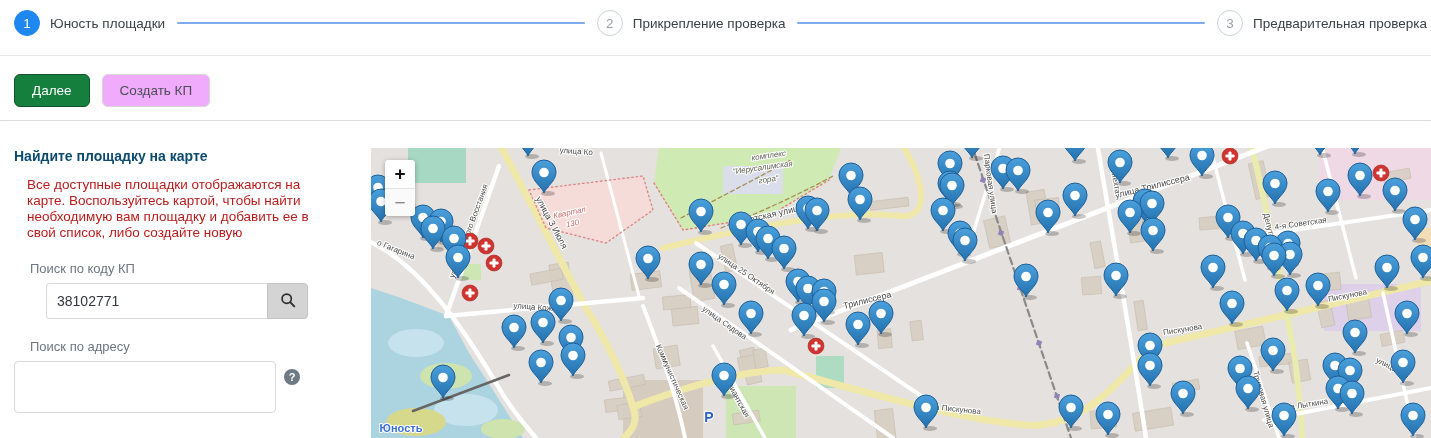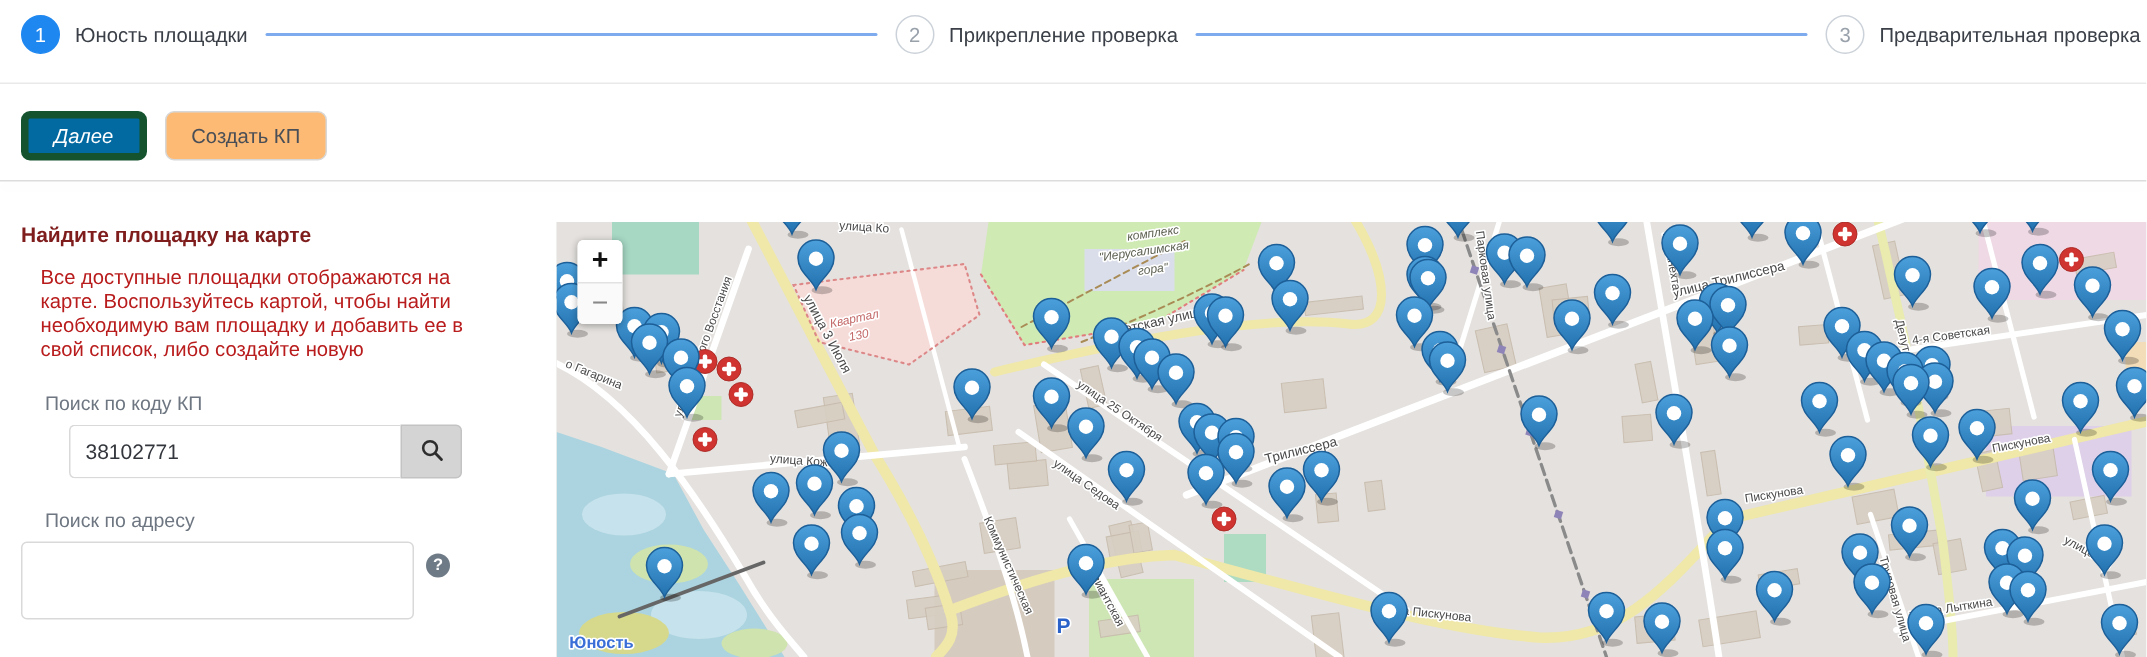--- a/index.html
+++ b/index.html
@@ -12,26 +12,26 @@
   .step{display:flex;align-items:center;flex:0 0 auto;}
   .step-circle{width:26px;height:26px;border-radius:50%;display:flex;align-items:center;justify-content:center;
     font-size:13.5px;box-sizing:border-box;background:#fff;border:1.5px solid #ccd2d9;color:#99a1ab;}
   .step-circle.active{background:#1f87f0;border-color:#1f87f0;color:#fff;}
   .step-label{margin-left:10px;font-size:13.5px;color:#3b4048;white-space:nowrap;}
   .connector{flex:1 1 auto;height:2px;background:#7dabee;border-radius:1px;margin:0 12px;}
   
   .divider1{position:absolute;top:55px;left:0;right:0;height:1px;background:#e9e9e9;}
   .toolbar{position:absolute;top:74px;left:14px;display:flex;}
   .btn{height:33px;padding:0 17px;border-radius:6px;font-size:13.5px;display:flex;align-items:center;cursor:pointer;box-sizing:border-box;}
-  .btn-primary{background:#0369a1;color:#fff;border:5px solid #14532d;font-style:italic;}
-  .btn-secondary{background:#fdba74;color:#4a4f57;border:1px solid #d7d7d7;margin-left:12px;}
+  .btn-primary{background:#15803d;color:#fff;border:1px solid #14532d;}
+  .btn-secondary{background:#f0abfc;color:#4a4f57;border:1px solid #d7d7d7;margin-left:12px;}
   .divider2{position:absolute;top:120px;left:0;right:0;height:1px;background:#dcdcdc;box-shadow:0 4px 6px rgba(0,0,0,.05);}
   
   .sidebar{position:absolute;top:142px;left:14px;width:300px;}
-  .sidebar h3{margin:6px 0 4px;font-size:14px;color:#7f1d1d;}
+  .sidebar h3{margin:6px 0 4px;font-size:14px;color:#0c4a6e;}
   .sidebar .desc{margin:13px;font-size:13.5px;line-height:16px;color:#b91c1c;width:296px;}
   .field-label{margin:20px 16px 7px;font-size:13px;color:#6d7681;}
   .code-row{display:flex;width:262px;padding-left:32px;}
   .code-input{flex:1;height:36px;border:1px solid #d9d9d9;border-right:none;border-radius:4px 0 0 4px;
     padding:0 10px;font-size:14px;color:#33363c;box-sizing:border-box;outline:none;font-family:"Liberation Sans",sans-serif;}
   .code-btn{width:41px;height:36px;background:#d4d4d4;border:1px solid #c3c3c3;border-radius:0 4px 4px 0;
     display:flex;align-items:center;justify-content:center;cursor:pointer;box-sizing:border-box;}
   .addr-wrap{position:relative;width:262px;}
   .addr-input{width:262px;height:52px;border:1px solid #d9d9d9;border-radius:4px;resize:none;box-sizing:border-box;
     padding:6px 10px;font-size:14px;color:#33363c;outline:none;font-family:"Liberation Sans",sans-serif;}

